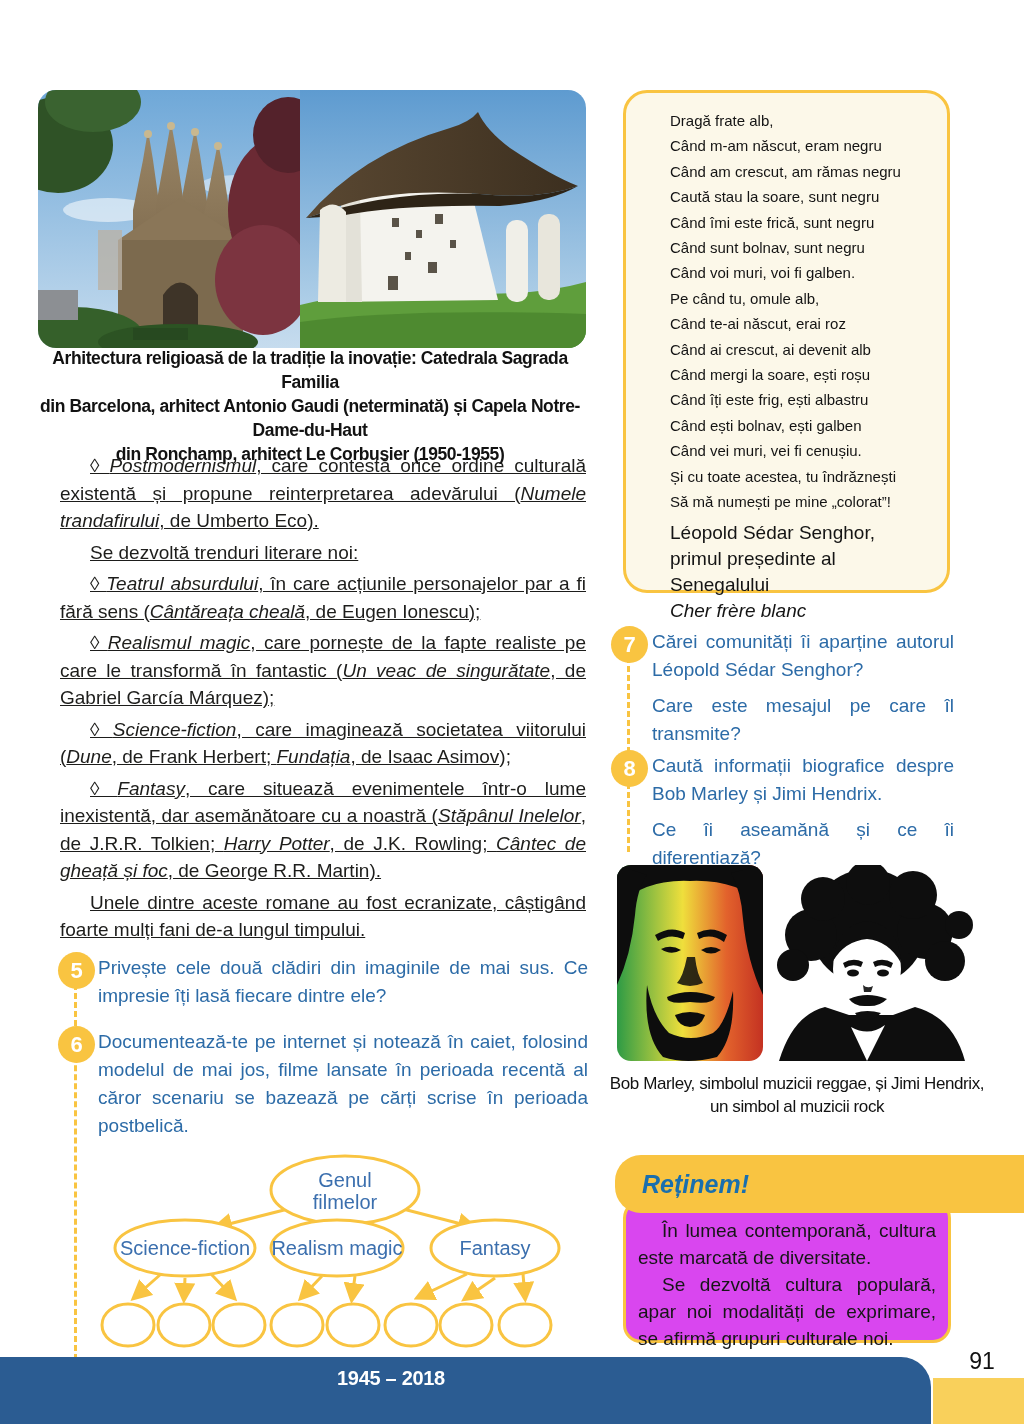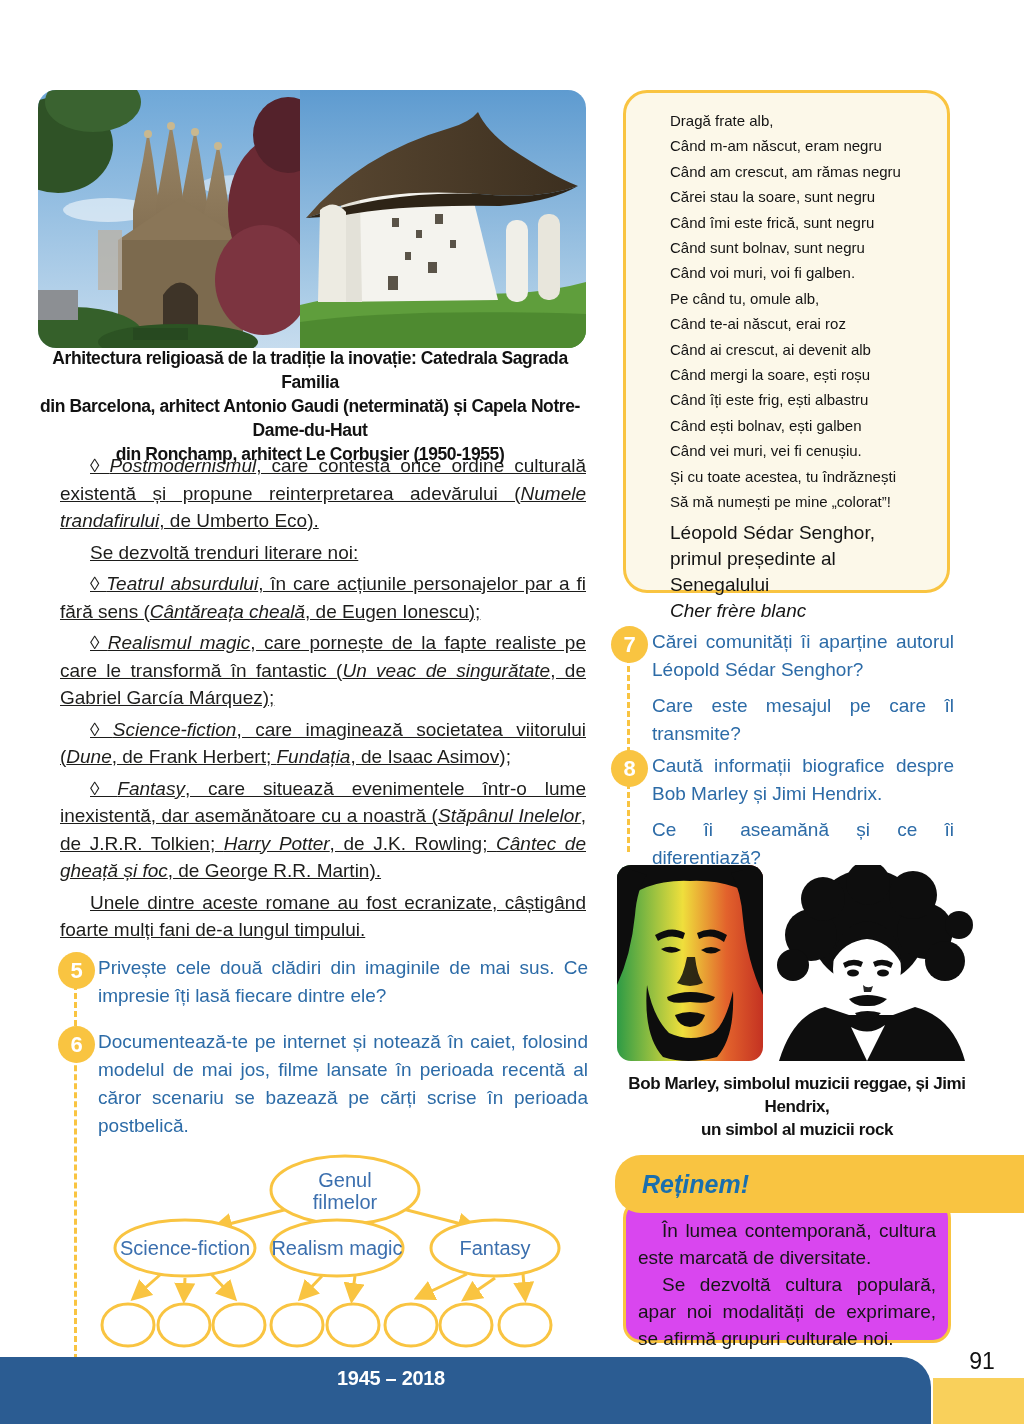--- a/index.html
+++ b/index.html
@@ -47,21 +47,21 @@
     padding:15px 18px 0 44px;
   }
   .poem div{font-size:15px;line-height:25.4px;color:#141414;}
   .poem-attrib{margin-top:5px;padding-right:4px;font-size:19px;line-height:26px;color:#141414;}
   .poem-attrib .src{font-style:italic;}
   
   .music-block{position:absolute;left:617px;top:865px;width:360px;height:196px;display:flex;}
   .music-block svg{display:block;height:196px;}
   .music-caption{
     position:absolute;left:600px;top:1072px;width:394px;text-align:center;
-    font-weight:bold;font-size:17px;line-height:23px;letter-spacing:-0.4px;color:#121212;
+    font-weight:normal;font-size:17px;line-height:23px;letter-spacing:-0.4px;color:#121212;
   }
   
   .ret-head{
     position:absolute;left:615px;top:1155px;width:409px;height:58px;background:var(--accent);
     border-radius:26px 0 0 26px;z-index:2;display:flex;align-items:center;padding-left:27px;
   }
   .ret-head span{color:#1A6FAE;font-weight:bold;font-style:italic;font-size:25px;}
   .ret-body{
     position:absolute;left:623px;top:1200px;width:328px;height:143px;background:#d946ef;
     border:3px solid var(--accent);border-radius:18px;z-index:1;padding:14px 12px 0 12px;
@@ -234,21 +234,21 @@
     <text x="110" y="120">Science-fiction</text>
     <text x="262" y="120">Realism magic</text>
     <text x="420" y="120">Fantasy</text>
   </svg>
 
   <div class="poem-box">
     <div class="poem">
         <div>Dragă frate alb,</div>
         <div>Când m-am născut, eram negru</div>
         <div>Când am crescut, am rămas negru</div>
-        <div>Cărei stau la soare, sunt negru</div>
+        <div>Caută stau la soare, sunt negru</div>
         <div>Când îmi este frică, sunt negru</div>
         <div>Când sunt bolnav, sunt negru</div>
         <div>Când voi muri, voi fi galben.</div>
         <div>Pe când tu, omule alb,</div>
         <div>Când te-ai născut, erai roz</div>
         <div>Când ai crescut, ai devenit alb</div>
         <div>Când mergi la soare, ești roșu</div>
         <div>Când îți este frig, ești albastru</div>
         <div>Când ești bolnav, ești galben</div>
         <div>Când vei muri, vei fi cenușiu.</div>

